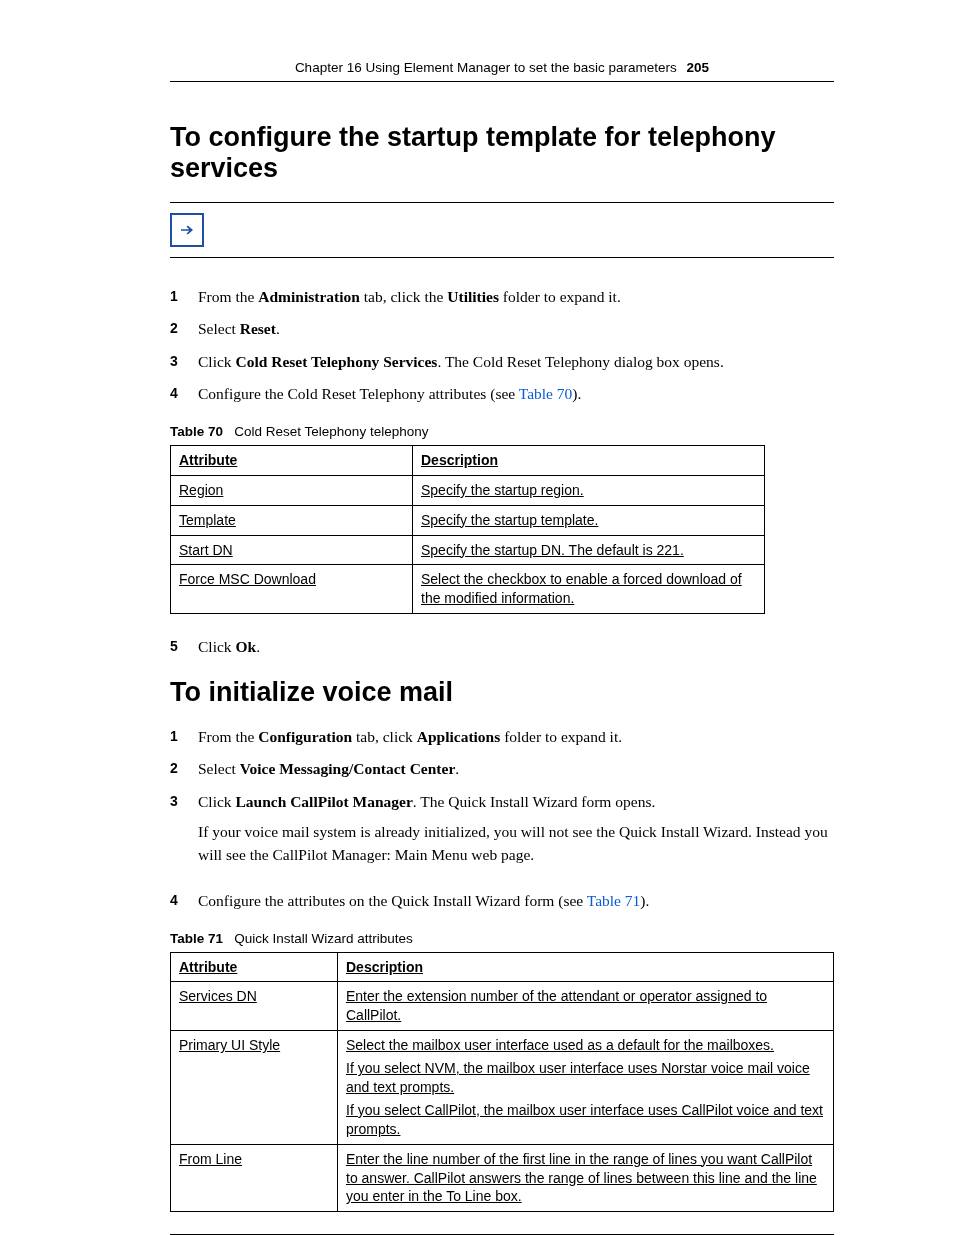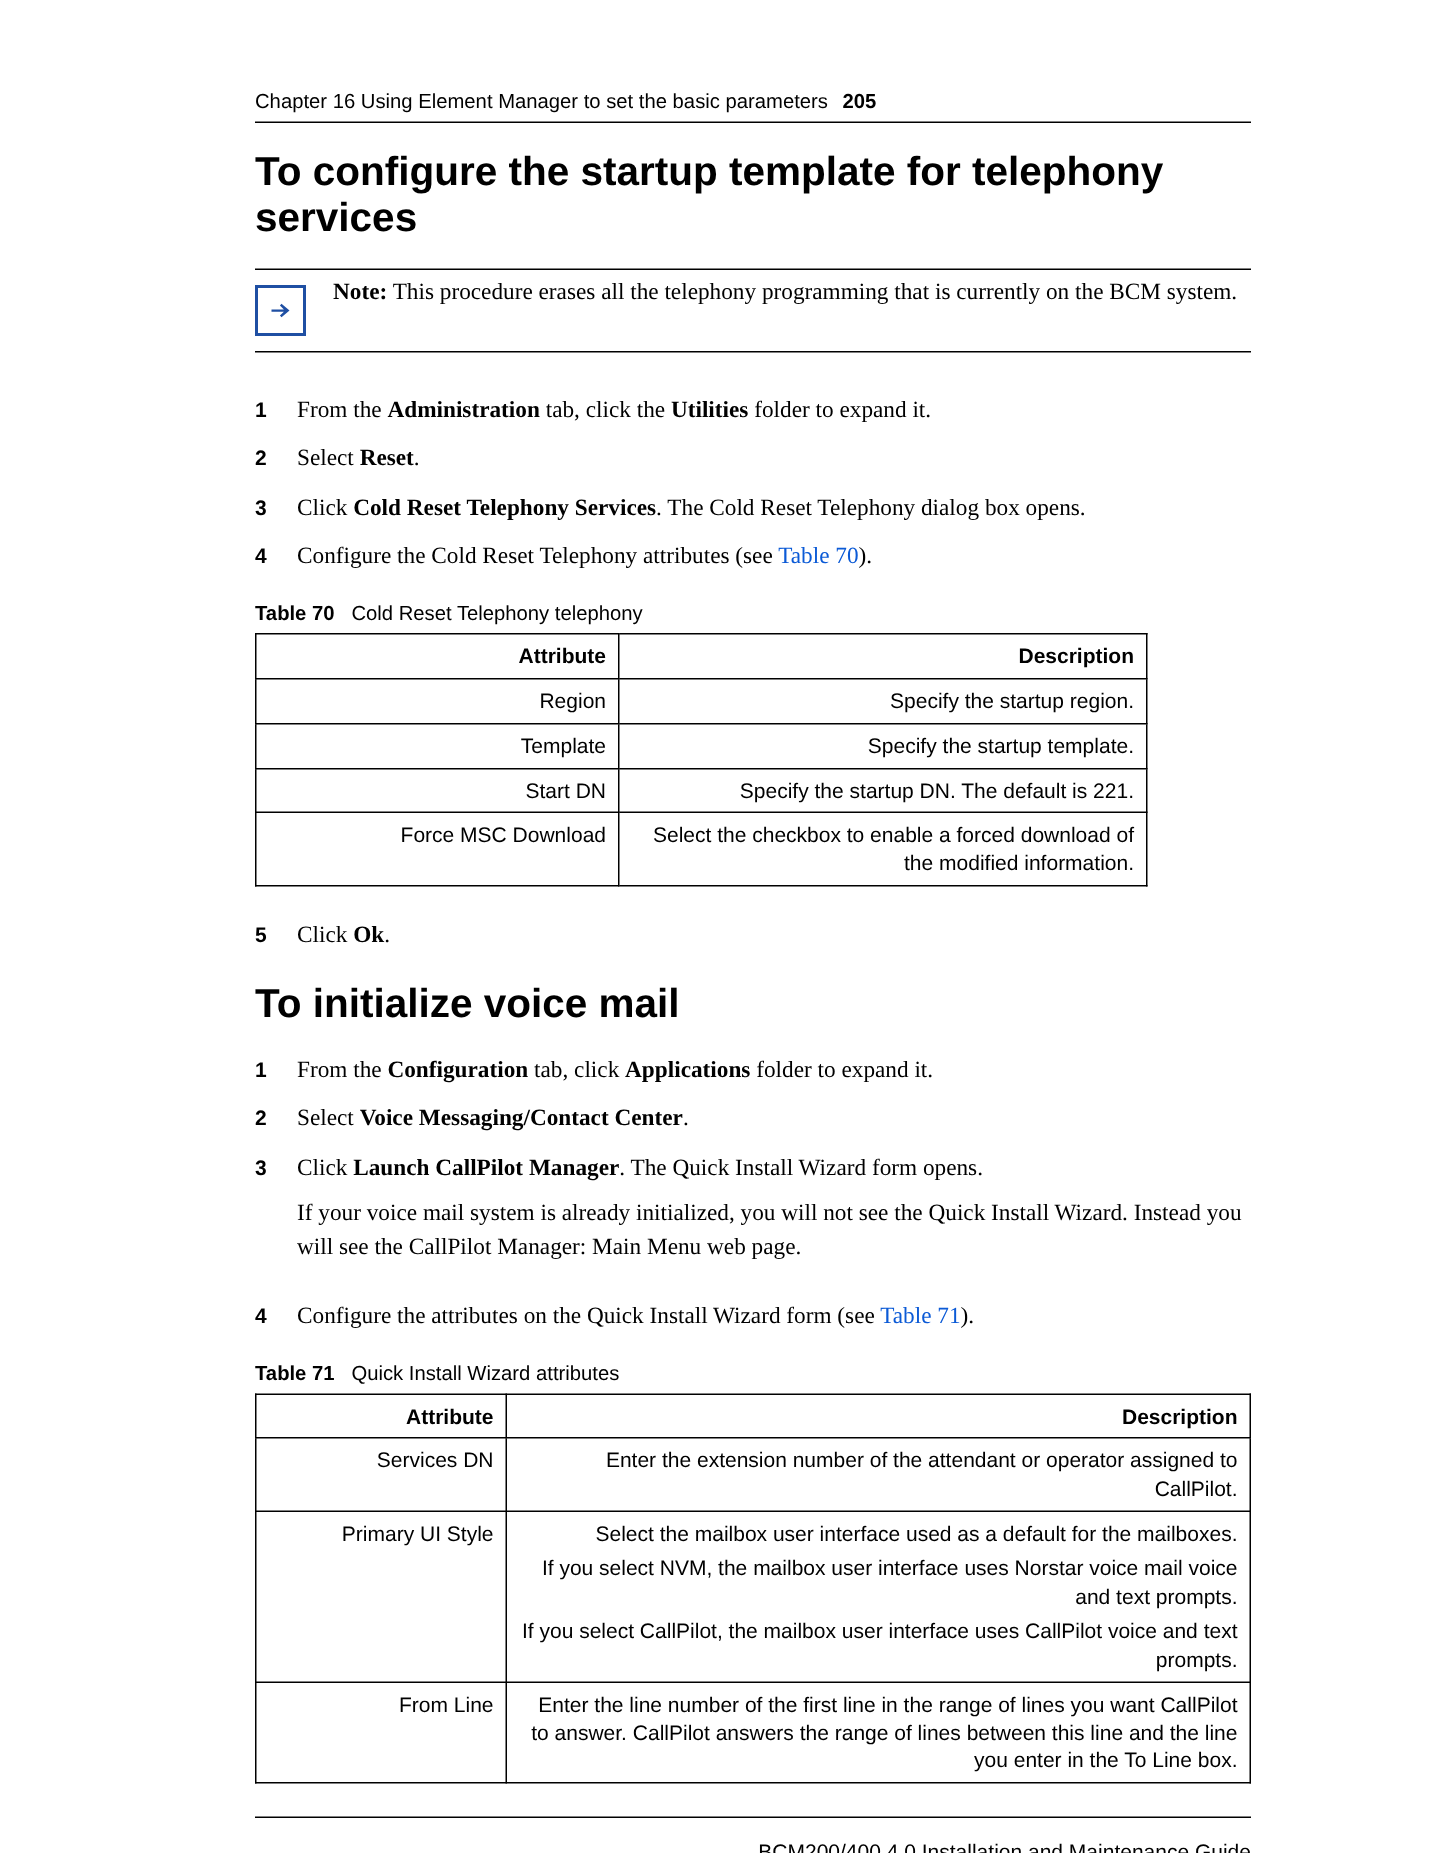--- a/index.html
+++ b/index.html
@@ -13,24 +13,24 @@
     box-sizing: border-box;
   }
   .page {
     width: 954px;
     padding: 60px 120px 0 170px;
     box-sizing: border-box;
   }
   .header-line {
     font-family: Arial, Helvetica, sans-serif;
     font-size: 13.5px;
-    text-align: left;
+    text-align: center;
     border-bottom: 1.5px solid #000;
     padding-bottom: 6px;
-    margin-bottom: 17px;
+    margin-bottom: 40px;
   }
   .header-line .pg {
     font-weight: bold;
     margin-left: 6px;
   }
   h2 {
     font-family: Arial, Helvetica, sans-serif;
     font-weight: bold;
     font-size: 27px;
     margin: 0 0 18px 0;
@@ -95,24 +95,25 @@
     width: 100%;
     font-family: Arial, Helvetica, sans-serif;
     font-size: 14px;
     margin-bottom: 22px;
   }
   table.data.t70 {
     width: 595px;
   }
   table.data th, table.data td {
     border: 1.2px solid #000;
-    text-align: right;
+    text-align: left;
     padding: 5px 8px;
     vertical-align: top;
     line-height: 1.35;
+    text-decoration: underline;
   }
   table.data th {
     font-weight: bold;
   }
   .link {
     color: #0b5ad6;
   }
   .step-body p {
     margin: 8px 0 14px 0;
     line-height: 1.45;
@@ -139,23 +140,20 @@
   </div>
 
   <h2>To configure the startup template for telephony services</h2>
 
   <div class="note-box">
     <div class="note-icon">
       <svg viewBox="0 0 24 24">
           <path d="M4 11h11l-3.5-3.5 1.4-1.4L20 12l-7.1 5.9-1.4-1.4L15 13H4z" fill="#1f4fa3"></path>
         </svg>
     </div>
-    <div class="note-text">
-      <b>Note:</b><span> This procedure erases all the telephony programming that is currently on the BCM system.</span>
-    </div>
   </div>
 
   <ol class="ol-steps">
     <li>
       <span class="num">1</span>
       <span class="txt">
         <span>From the </span><b>Administration</b><span> tab, click the </span><b>Utilities</b><span> folder to expand it.</span>
       </span>
     </li>
     <li>

